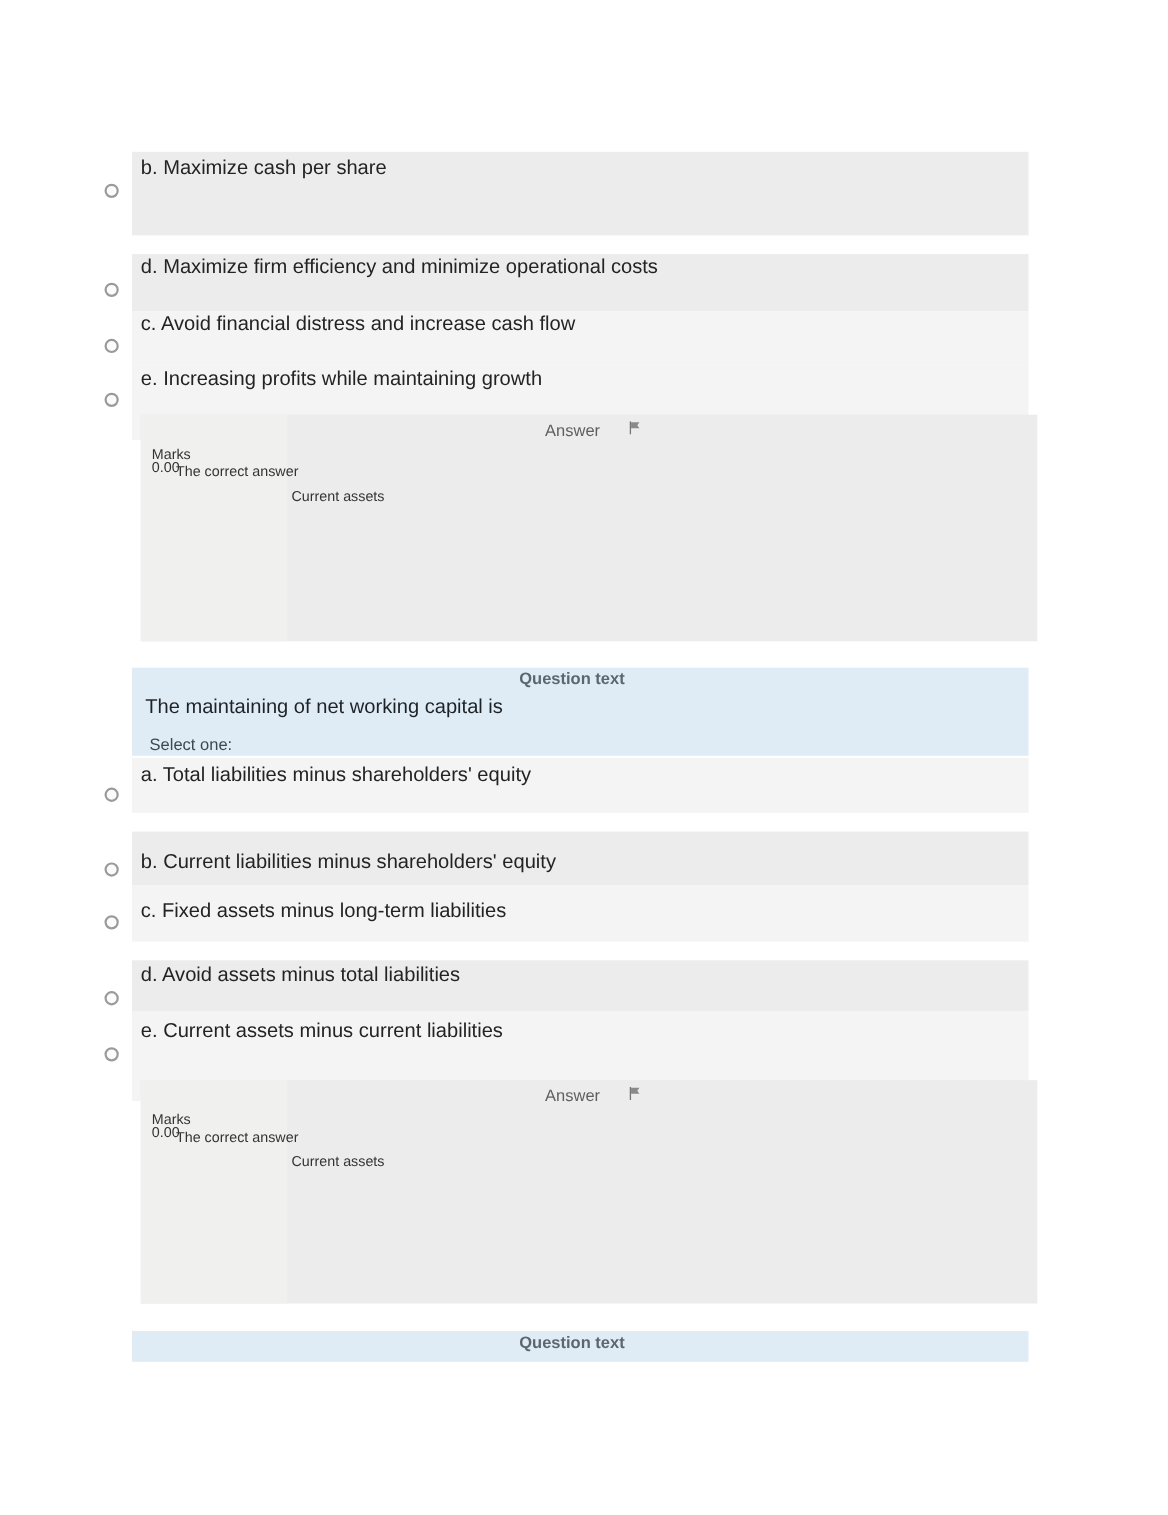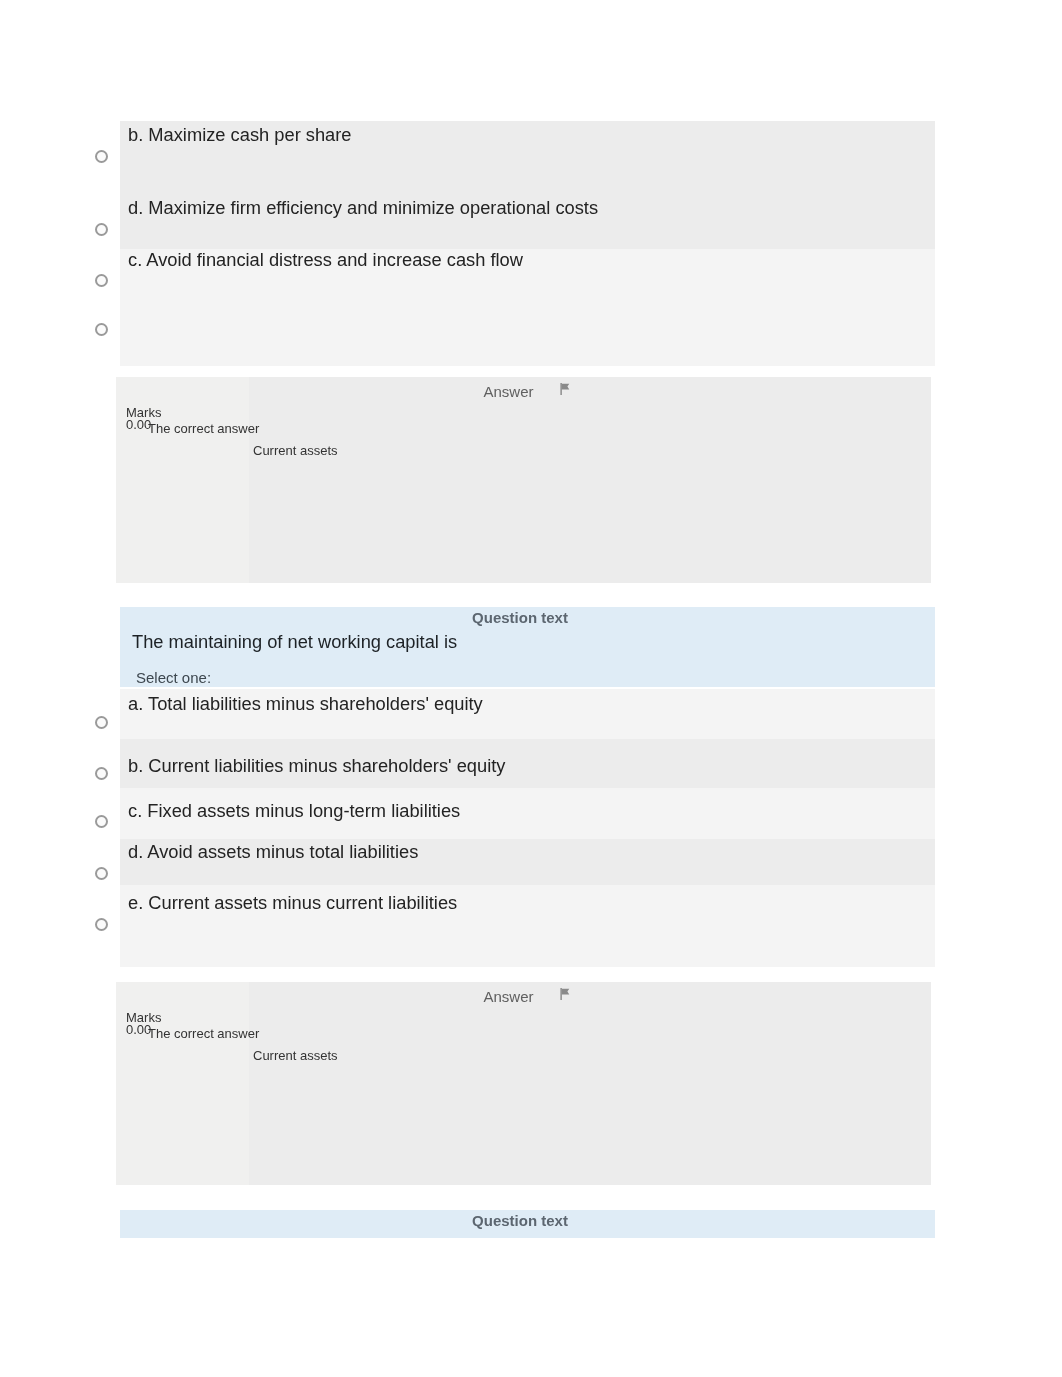--- a/index.html
+++ b/index.html
@@ -6,25 +6,25 @@
   html,body{margin:0;padding:0;background:#ffffff;}
   body{font-family:"Liberation Sans",sans-serif;color:#333333;-webkit-font-smoothing:antialiased;}
   .page{position:relative;width:1062px;height:1377px;background:#ffffff;overflow:hidden;}
 
   
   .answerblock{position:absolute;left:120px;width:815px;box-sizing:border-box;}
   .optrow{position:relative;box-sizing:border-box;}
   .optrow .radio{position:absolute;left:-25px;width:13px;height:13px;border:2px solid #9a9a9a;
                  border-radius:50%;background:#fbfbfb;box-sizing:border-box;}
   .optrow .optlabel{position:absolute;left:8px;font-size:18.3px;color:#232323;white-space:nowrap;}
-  .shade-a{background:#ececec;}
+  .shade-a{background:#ececec;margin-top:17px;}
   .shade-b{background:#f4f4f4;}
 
   
-  .infoblock{position:absolute;left:116px;width:815px;background:#ececec;box-sizing:border-box;}
+  .infoblock{position:absolute;left:128px;width:815px;background:#ececec;box-sizing:border-box;}
   .infoblock .infocol{position:absolute;left:0;top:0;bottom:0;width:133px;background:#f0f0ef;}
   .infoblock .secthead{position:absolute;left:0;width:785px;text-align:center;font-size:15px;color:#606060;}
   .infoblock .flagicon{position:absolute;width:11px;height:12px;line-height:0;}
   .infoblock .infoline{position:absolute;font-size:13px;color:#333333;white-space:nowrap;}
 
   
   .qband{position:absolute;left:120px;width:815px;background:#dfecf6;box-sizing:border-box;}
   .qband .qbandhead{position:absolute;left:0;width:800px;text-align:center;font-size:15px;font-weight:bold;color:#5c6670;}
   .qband .qtext{position:absolute;left:12px;font-size:18.3px;color:#1d2226;white-space:nowrap;}
   .qband .prompt{position:absolute;left:16px;font-size:15px;color:#3d474f;white-space:nowrap;}
@@ -42,20 +42,21 @@
     <div class="optrow shade-a" style="height:52px">
       <span class="radio" style="top:26px"></span>
       <div class="optlabel" style="top:0px">d. Maximize firm efficiency and minimize operational costs</div>
     </div>
     <div class="optrow shade-b" style="height:49px">
       <span class="radio" style="top:25px"></span>
       <div class="optlabel" style="top:0px">c. Avoid financial distress and increase cash flow</div>
     </div>
     <div class="optrow shade-b" style="height:68px">
       <span class="radio" style="top:25px"></span>
+      <div class="optlabel" style="top:1px">e. Increasing profits while maintaining growth</div>
     </div>
   </div>
 
   <div class="infoblock" style="top:377px;height:206px">
     <div class="infocol"></div>
     <div class="secthead" style="top:6px">Answer</div>
     <div class="flagicon" style="left:443px;top:6px">
       <svg width="11" height="12" viewBox="0 0 11 12" aria-hidden="true">
         <path d="M1.5 0h1.2v12H1.5z" fill="#767676"></path>
         <path d="M2.7 0.8h7.6L8.4 3.6l1.9 2.8H2.7z" fill="#8a8a8a"></path>

